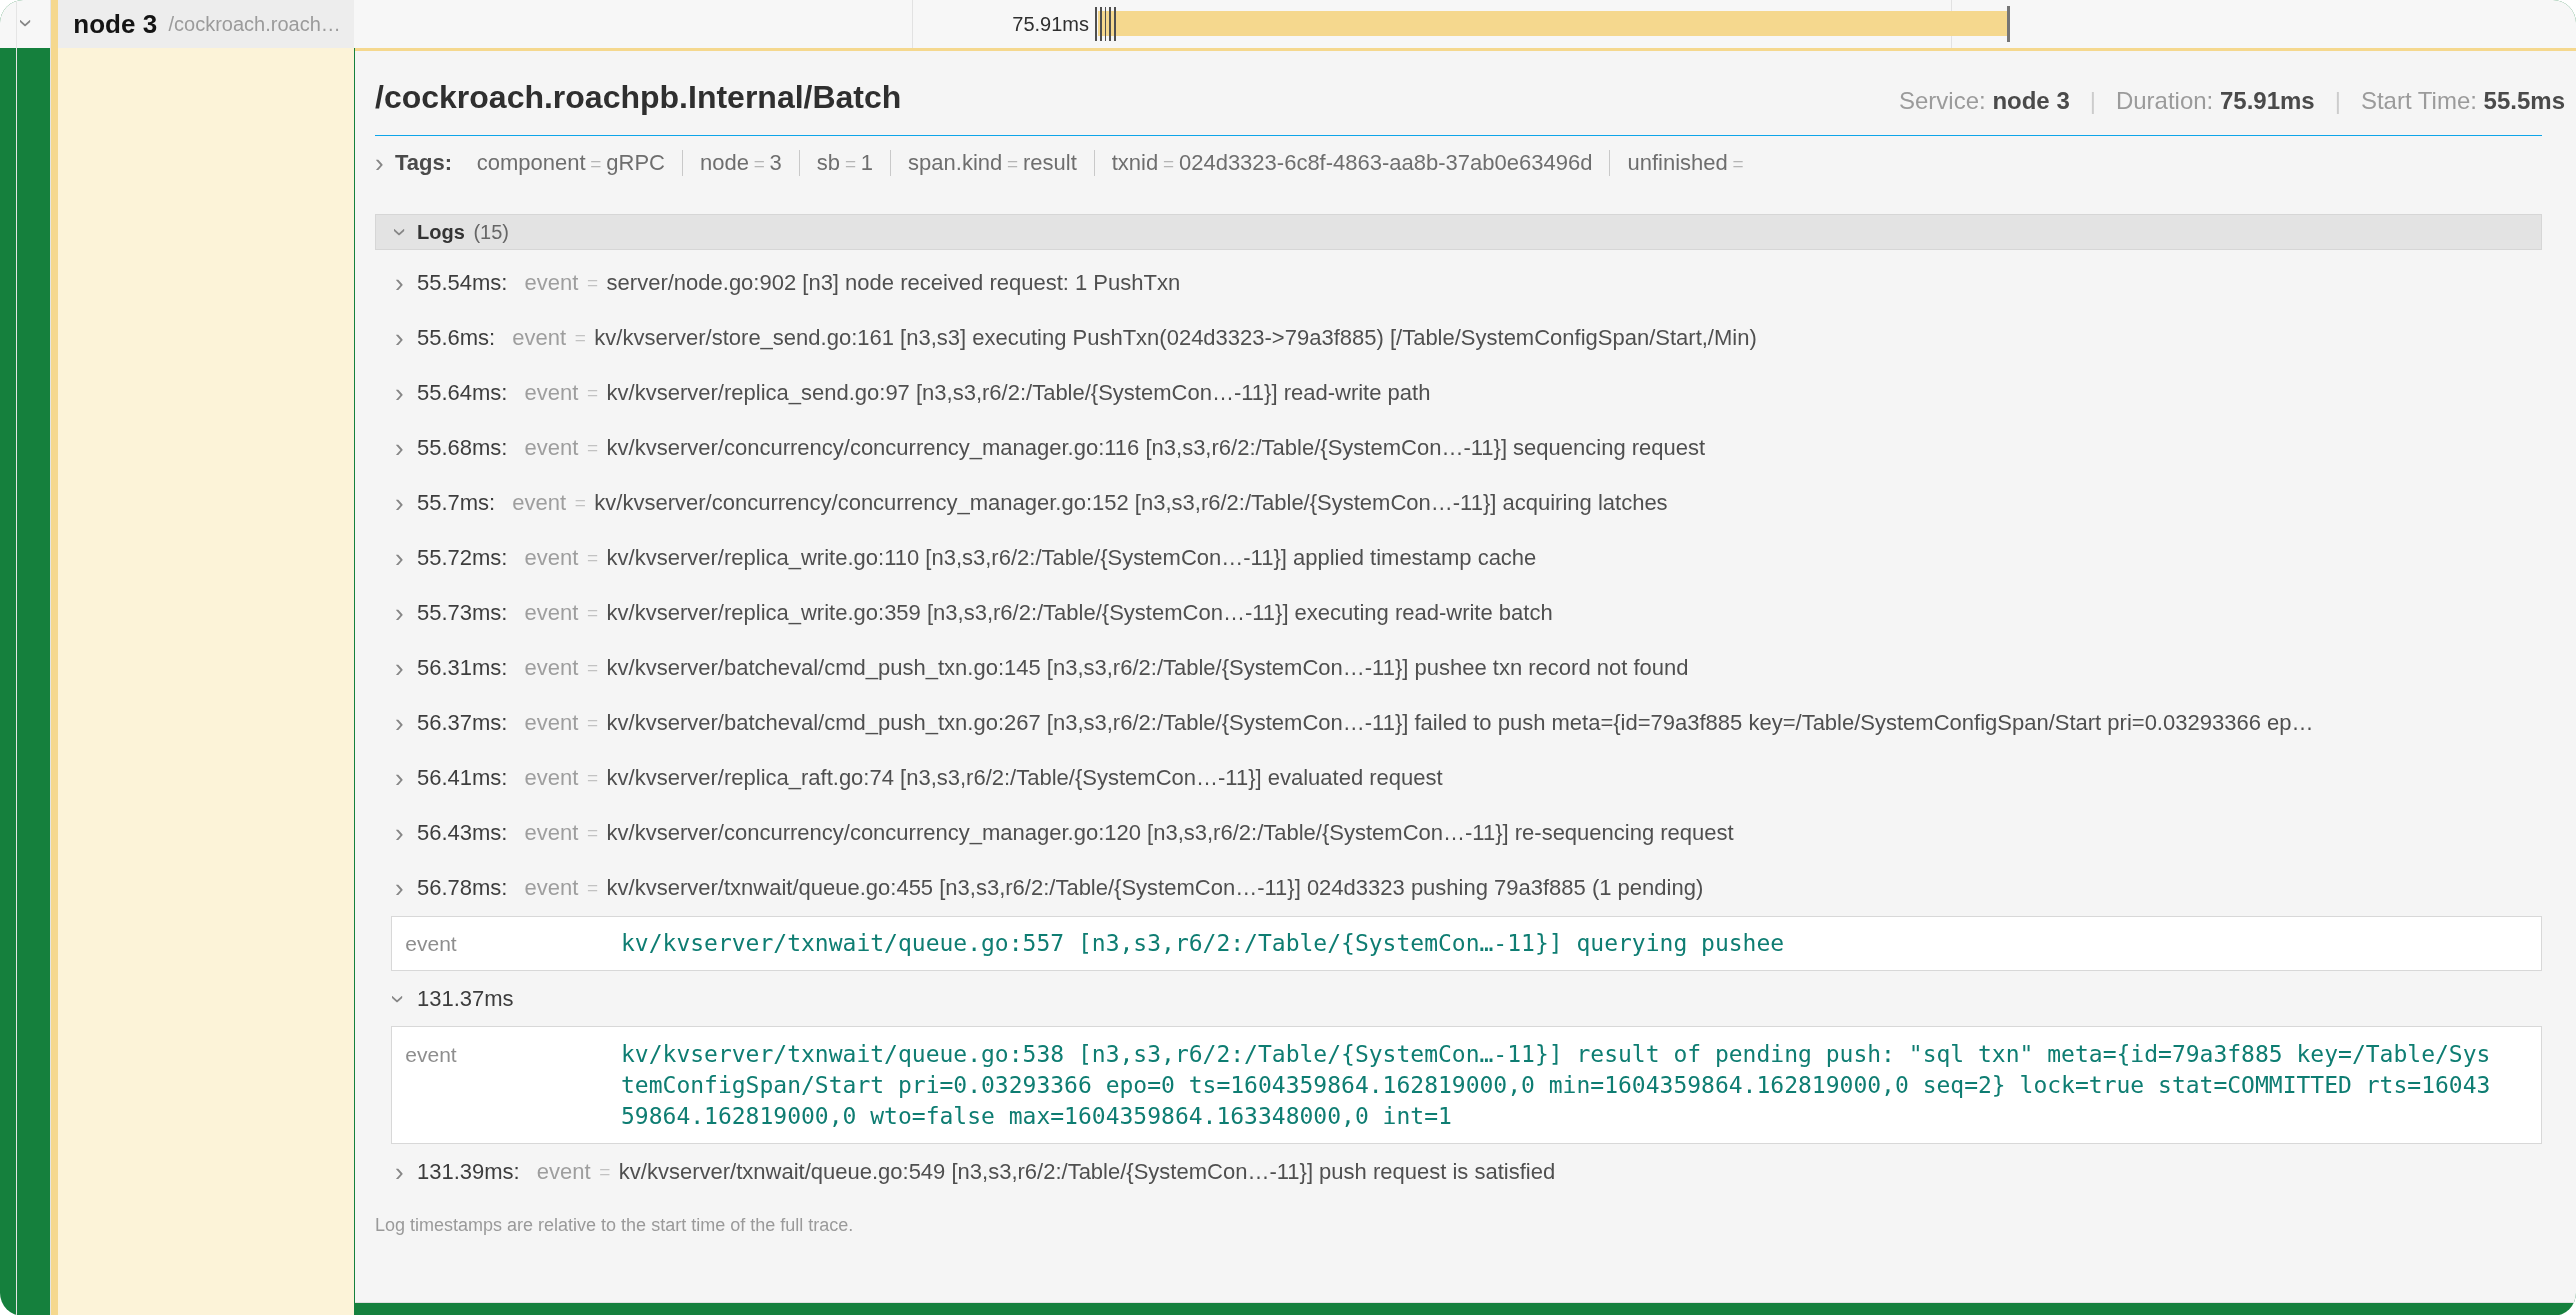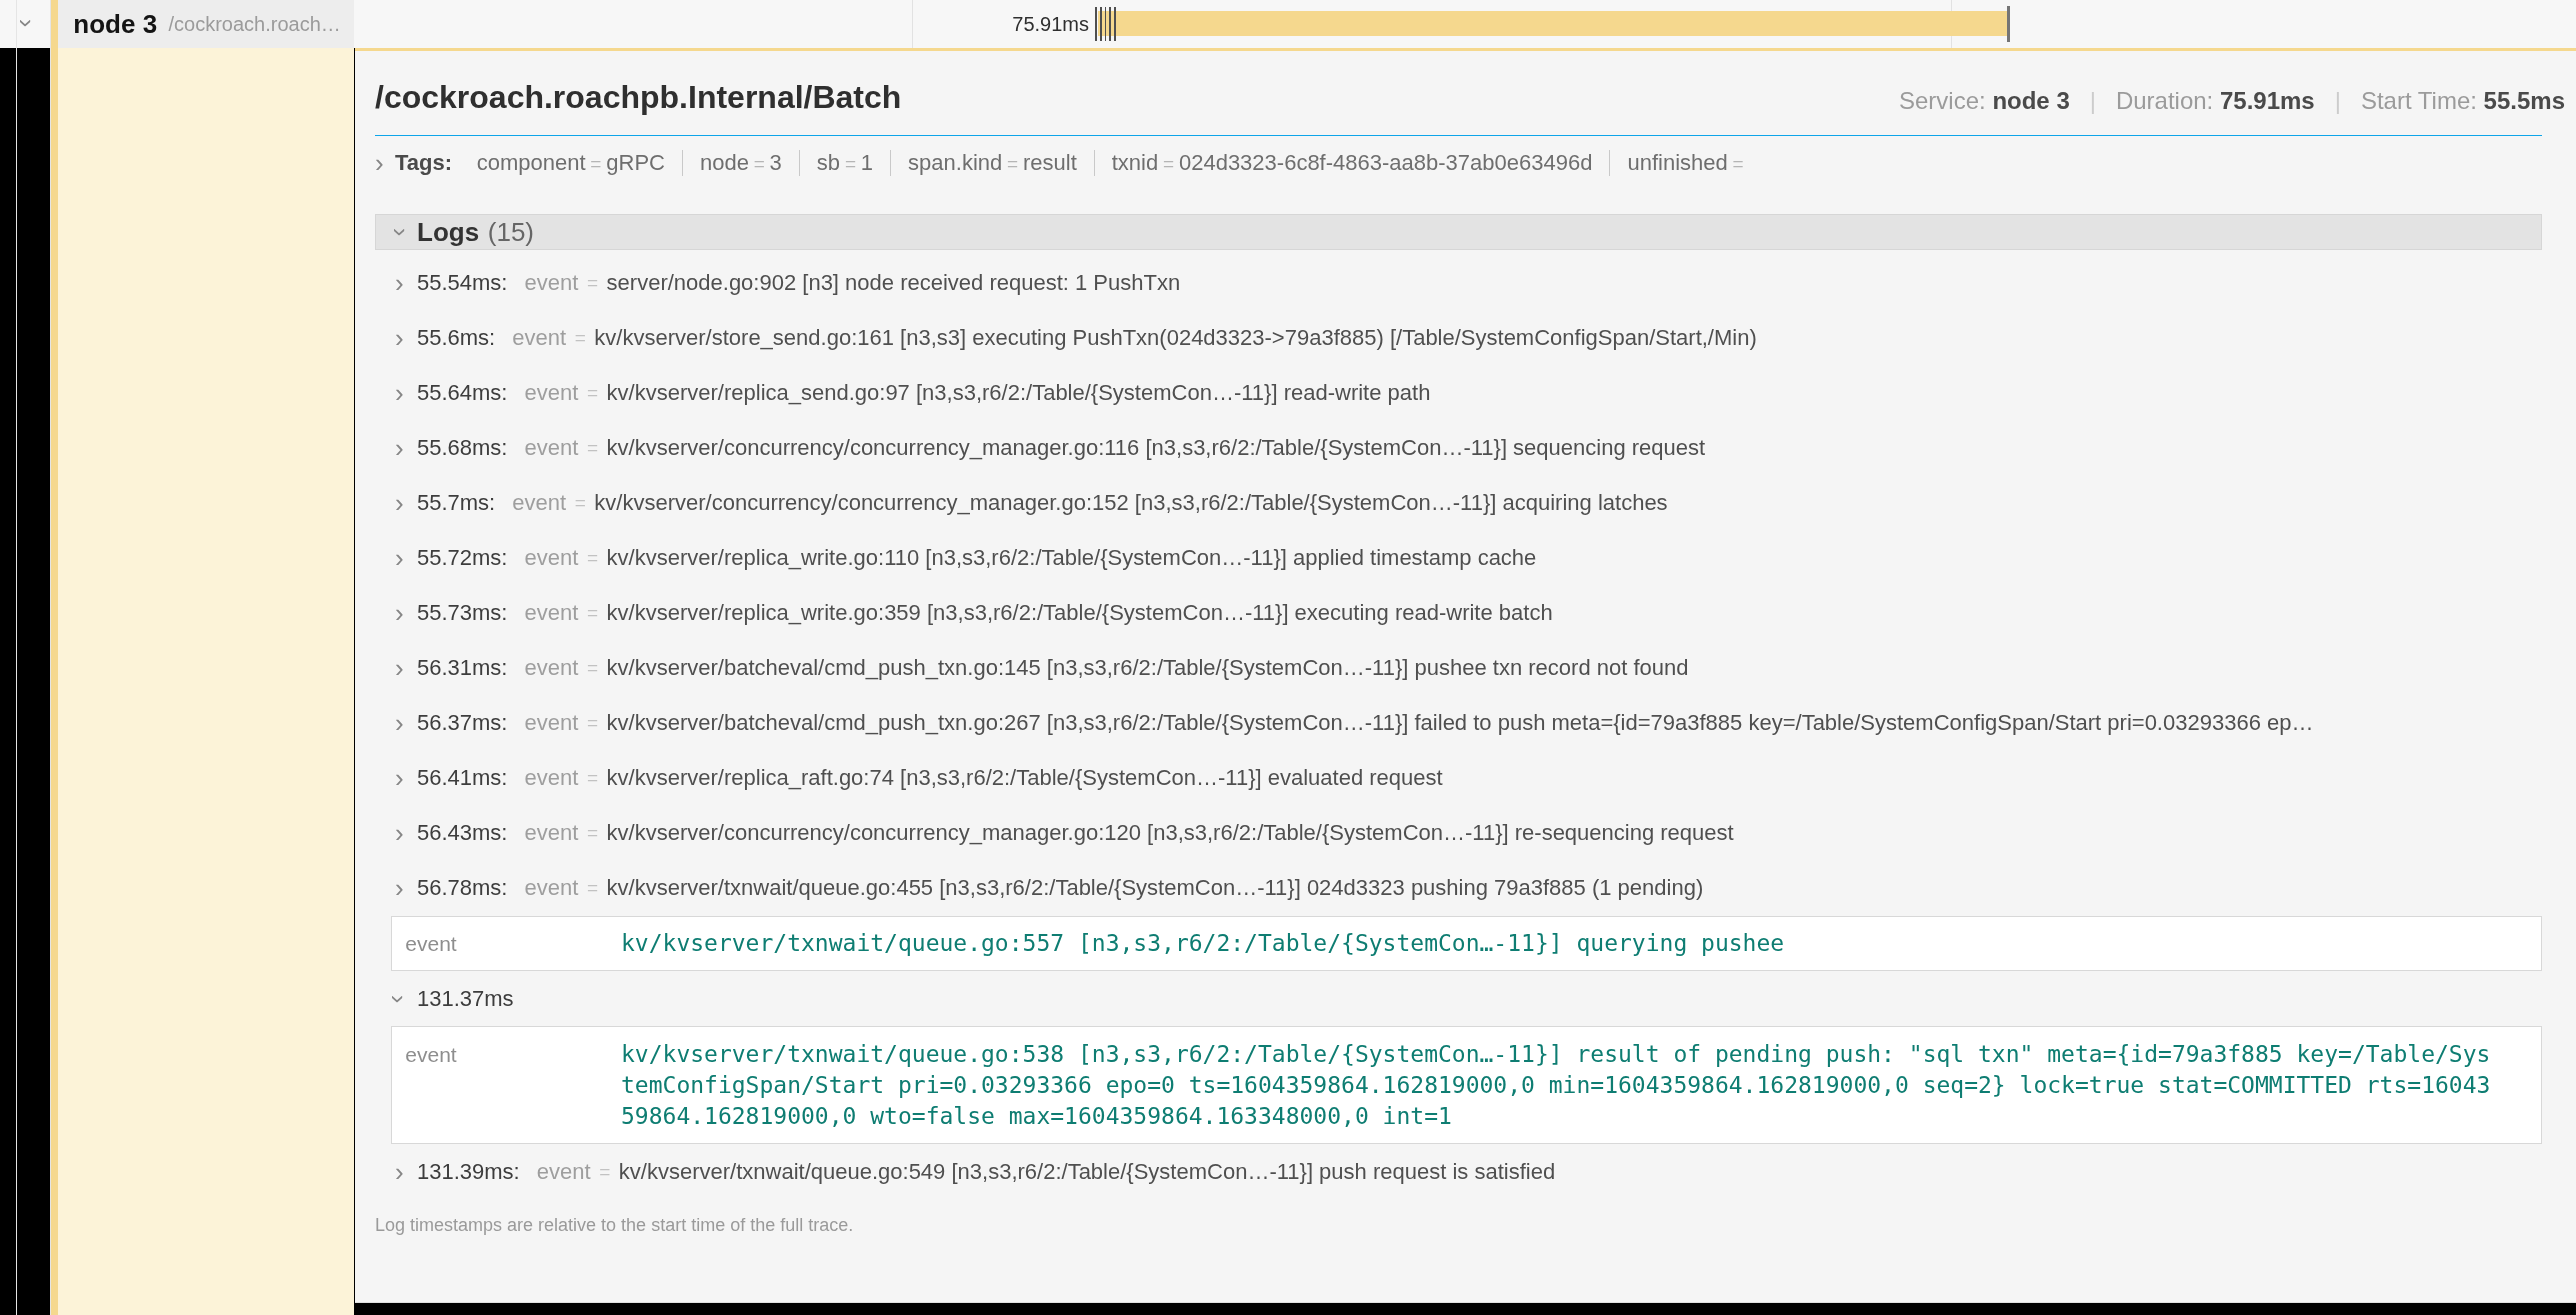--- a/index.html
+++ b/index.html
@@ -1,22 +1,22 @@
 <!DOCTYPE html>
 <html><head>
 <meta charset="utf-8">
 <style>
   :root{
     --tan:#f5d88e;
     --cream:#fcf3d8;
     --teal:#0e7d72;
   }
   html,body{margin:0;padding:0;background:#fff;}
-  .page{position:relative;width:2576px;height:1316px;background:#000000;overflow:hidden;
-        font-family:"Liberation Sans",sans-serif;}
+  .page{position:relative;width:2576px;height:1316px;background:#15803d;overflow:hidden;
+        font-family:"Liberation Sans",sans-serif;border-radius:23px;}
 
   
   .vline{position:absolute;top:0;bottom:0;width:1px;background:#e5e5e5;}
   .vline.v1{left:16px;}
   .vline.v2{left:50px;}
   .service-strip{position:absolute;left:51px;width:6.7px;top:0;bottom:0;background:var(--tan);}
   .selection{position:absolute;left:58px;top:48px;width:296px;bottom:0;background:var(--cream);}
 
   
   .topbar{position:absolute;left:0;top:0;width:2576px;height:48px;background:#f7f7f7;}
@@ -51,21 +51,21 @@
   .meta .sep{color:#ccc;margin:0 13.3px;font-weight:400;}
 
   .tags-row{display:flex;align-items:center;height:53px;font-size:22px;white-space:nowrap;overflow:hidden;}
   .tags-label{font-weight:bold;color:#4a4a4a;margin:0 7.6px 0 11.4px;}
   .tag{padding:0 17px;color:#6e6e6e;}
   .tag + .tag{border-left:1px solid #c9c9c9;}
   .tag .eq{color:#b5b5b5;padding:0 4.8px;font-size:19px;}
 
   .logs{margin-top:25px;}
   .logs-header{height:36px;background:#e3e3e3;border:1px solid #d6d6d6;box-sizing:border-box;
-               display:flex;align-items:center;padding-left:21px;font-size:26px;}
+               display:flex;align-items:center;padding-left:21px;font-size:20px;}
   .logs-header b{margin:0 8.6px 0 11.4px;color:#333;}
   .logs-header .count{color:#666;}
 
   .logs-body{margin-top:5.7px;}
   .lrow{height:55px;display:flex;align-items:center;padding-left:20px;
         white-space:nowrap;overflow:hidden;font-size:22px;}
   .lts{font-weight:normal;color:#3d3d3d;margin-left:13.3px;}
   .lkey{color:#9e9e9e;margin-left:17px;}
   .leq{color:#c2c2c2;margin:0 8.6px;font-size:19px;}
   .lmsg{color:#4f4f4f;}

